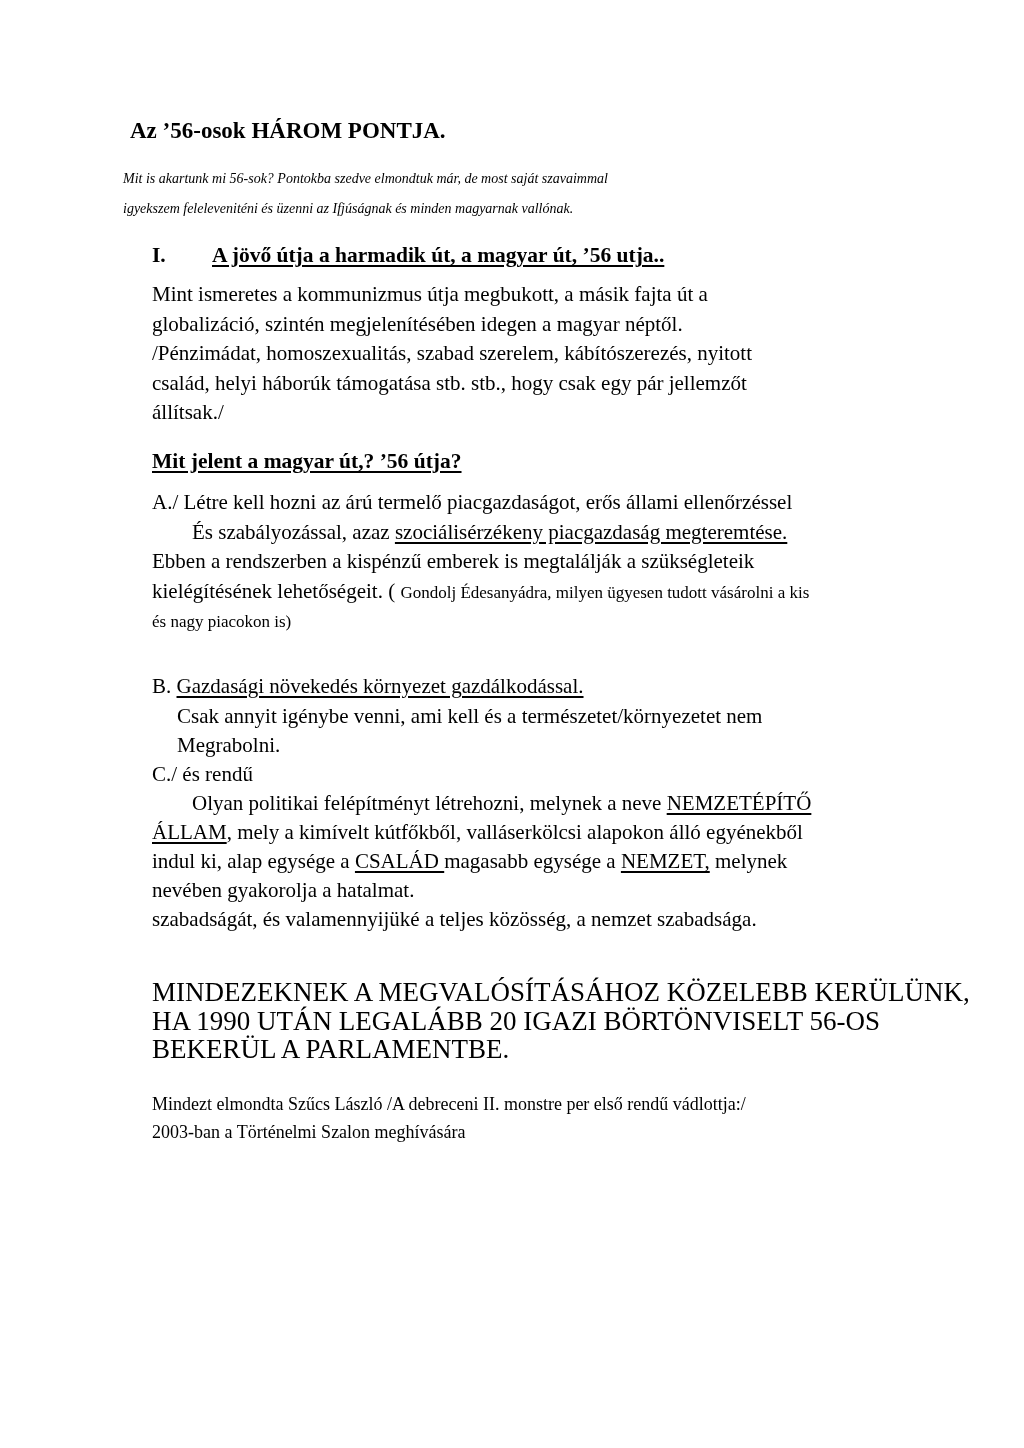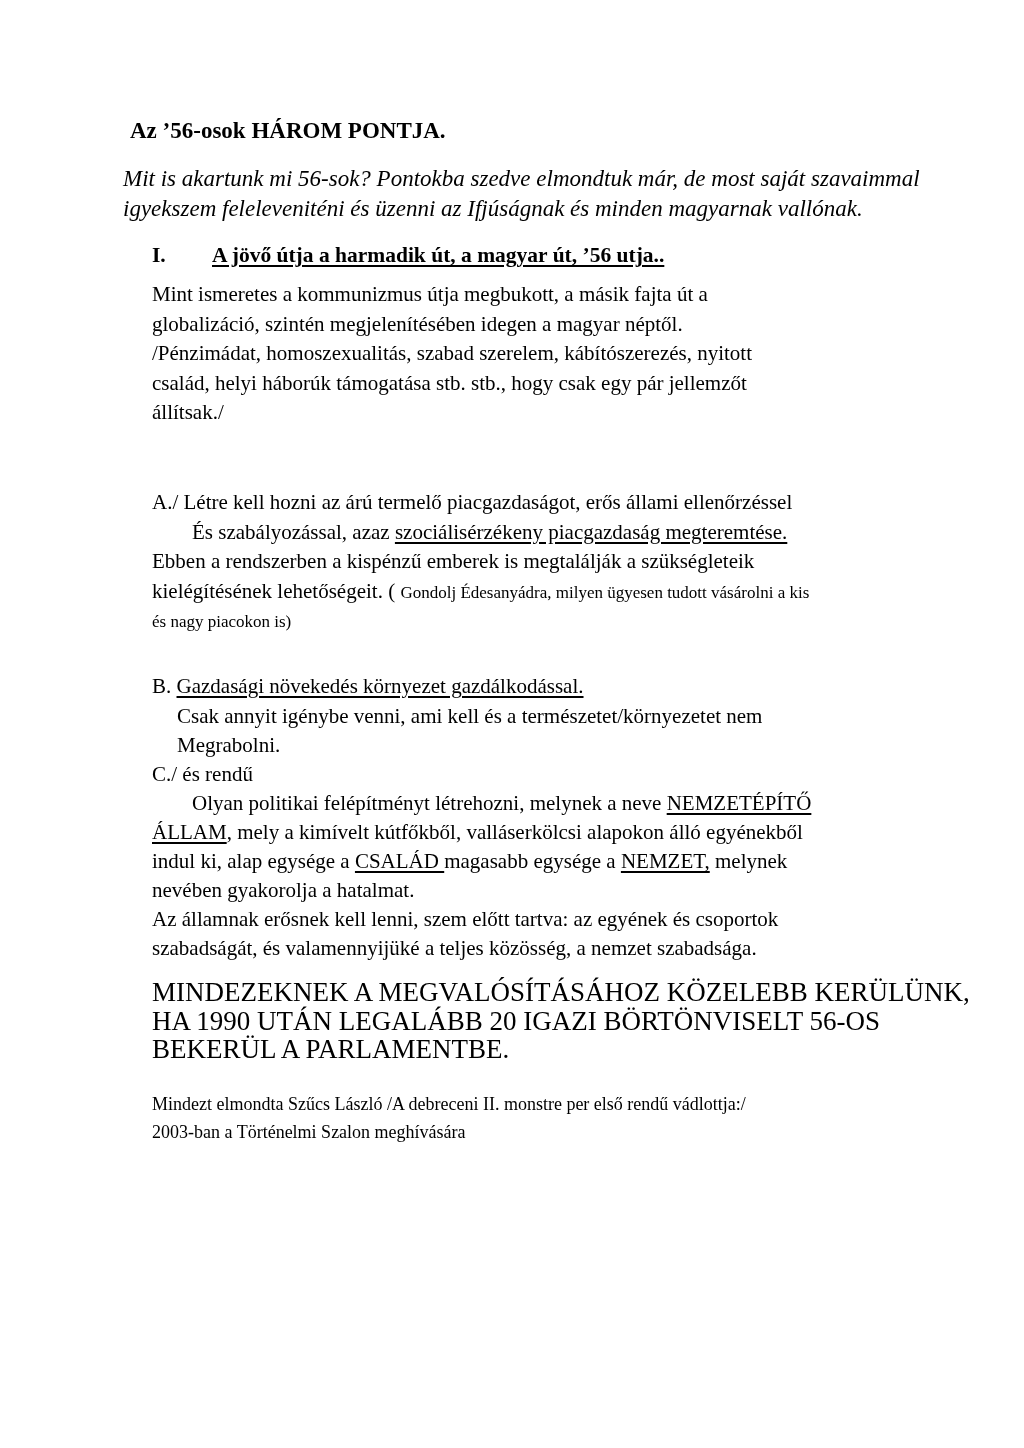--- a/index.html
+++ b/index.html
@@ -20,21 +20,21 @@
   .line { display: block; white-space: nowrap; }
 
   .doc-title {
     top: 118px; left: 130px;
     font-size: 23px;
     font-weight: bold;
     white-space: nowrap;
   }
   .intro {
     top: 164px; left: 123px;
-    font-size: 23px;
+    font-size: 14px;
     font-style: italic;
     line-height: 30px;
   }
   .section-heading {
     top: 243px; left: 152px;
     font-size: 21.5px;
     font-weight: bold;
     white-space: nowrap;
   }
   .numeral {
@@ -93,20 +93,23 @@
   </div>
 
   <div class="block body-para p1">
     <span class="line">Mint ismeretes a kommunizmus útja megbukott, a másik fajta út a</span>
     <span class="line">globalizáció, szintén megjelenítésében idegen a magyar néptől.</span>
     <span class="line">/Pénzimádat, homoszexualitás, szabad szerelem, kábítószerezés, nyitott</span>
     <span class="line">család, helyi háborúk támogatása stb. stb., hogy csak egy pár jellemzőt</span>
     <span class="line">állítsak./</span>
   </div>
 
+  <div class="block question-heading">
+    <span class="u">Mit jelent a magyar út,? ’56 útja?</span>
+  </div>
 
   <div class="block body-para pA">
     <span class="line">A./ Létre kell hozni az árú termelő piacgazdaságot, erős állami ellenőrzéssel</span>
     <span class="line indent40"><span>És szabályozással, azaz </span><span class="u">szociálisérzékeny piacgazdaság megteremtése.</span></span>
     <span class="line">Ebben a rendszerben a kispénzű emberek is megtalálják a szükségleteik</span>
     <span class="line"><span>kielégítésének lehetőségeit. ( </span><span class="small">Gondolj Édesanyádra, milyen ügyesen tudott vásárolni a kis</span></span>
     <span class="line small">és nagy piacokon is)</span>
   </div>
 
   <div class="block body-para pB">
@@ -114,21 +117,20 @@
     <span class="line indent25">Csak annyit igénybe venni, ami kell és a természetet/környezetet nem</span>
     <span class="line indent25">Megrabolni.</span>
   </div>
 
   <div class="block body-para pC">
     <span class="line">C./ és rendű</span>
     <span class="line indent40"><span>Olyan politikai felépítményt létrehozni, melynek a neve </span><span class="u">NEMZETÉPÍTŐ</span></span>
     <span class="line"><span class="u">ÁLLAM</span><span>, mely a kimívelt kútfőkből, valláserkölcsi alapokon álló egyénekből</span></span>
     <span class="line"><span>indul ki, alap egysége a </span><span class="u">CSALÁD </span><span>magasabb egysége a </span><span class="u">NEMZET,</span><span> melynek</span></span>
     <span class="line">nevében gyakorolja a hatalmat.</span>
-    <span class="line">Az államnak erősnek kell lenni, szem előtt tartva: az egyének és csoportok</span>
     <span class="line">szabadságát, és valamennyijüké a teljes közösség, a nemzet szabadsága.</span>
   </div>
 
   <div class="block caps">
     <span class="line">MINDEZEKNEK A MEGVALÓSÍTÁSÁHOZ KÖZELEBB KERÜLÜNK,</span>
     <span class="line">HA 1990 UTÁN LEGALÁBB 20 IGAZI BÖRTÖNVISELT 56-OS</span>
     <span class="line">BEKERÜL A PARLAMENTBE.</span>
   </div>
 
   <div class="block footer-note">

